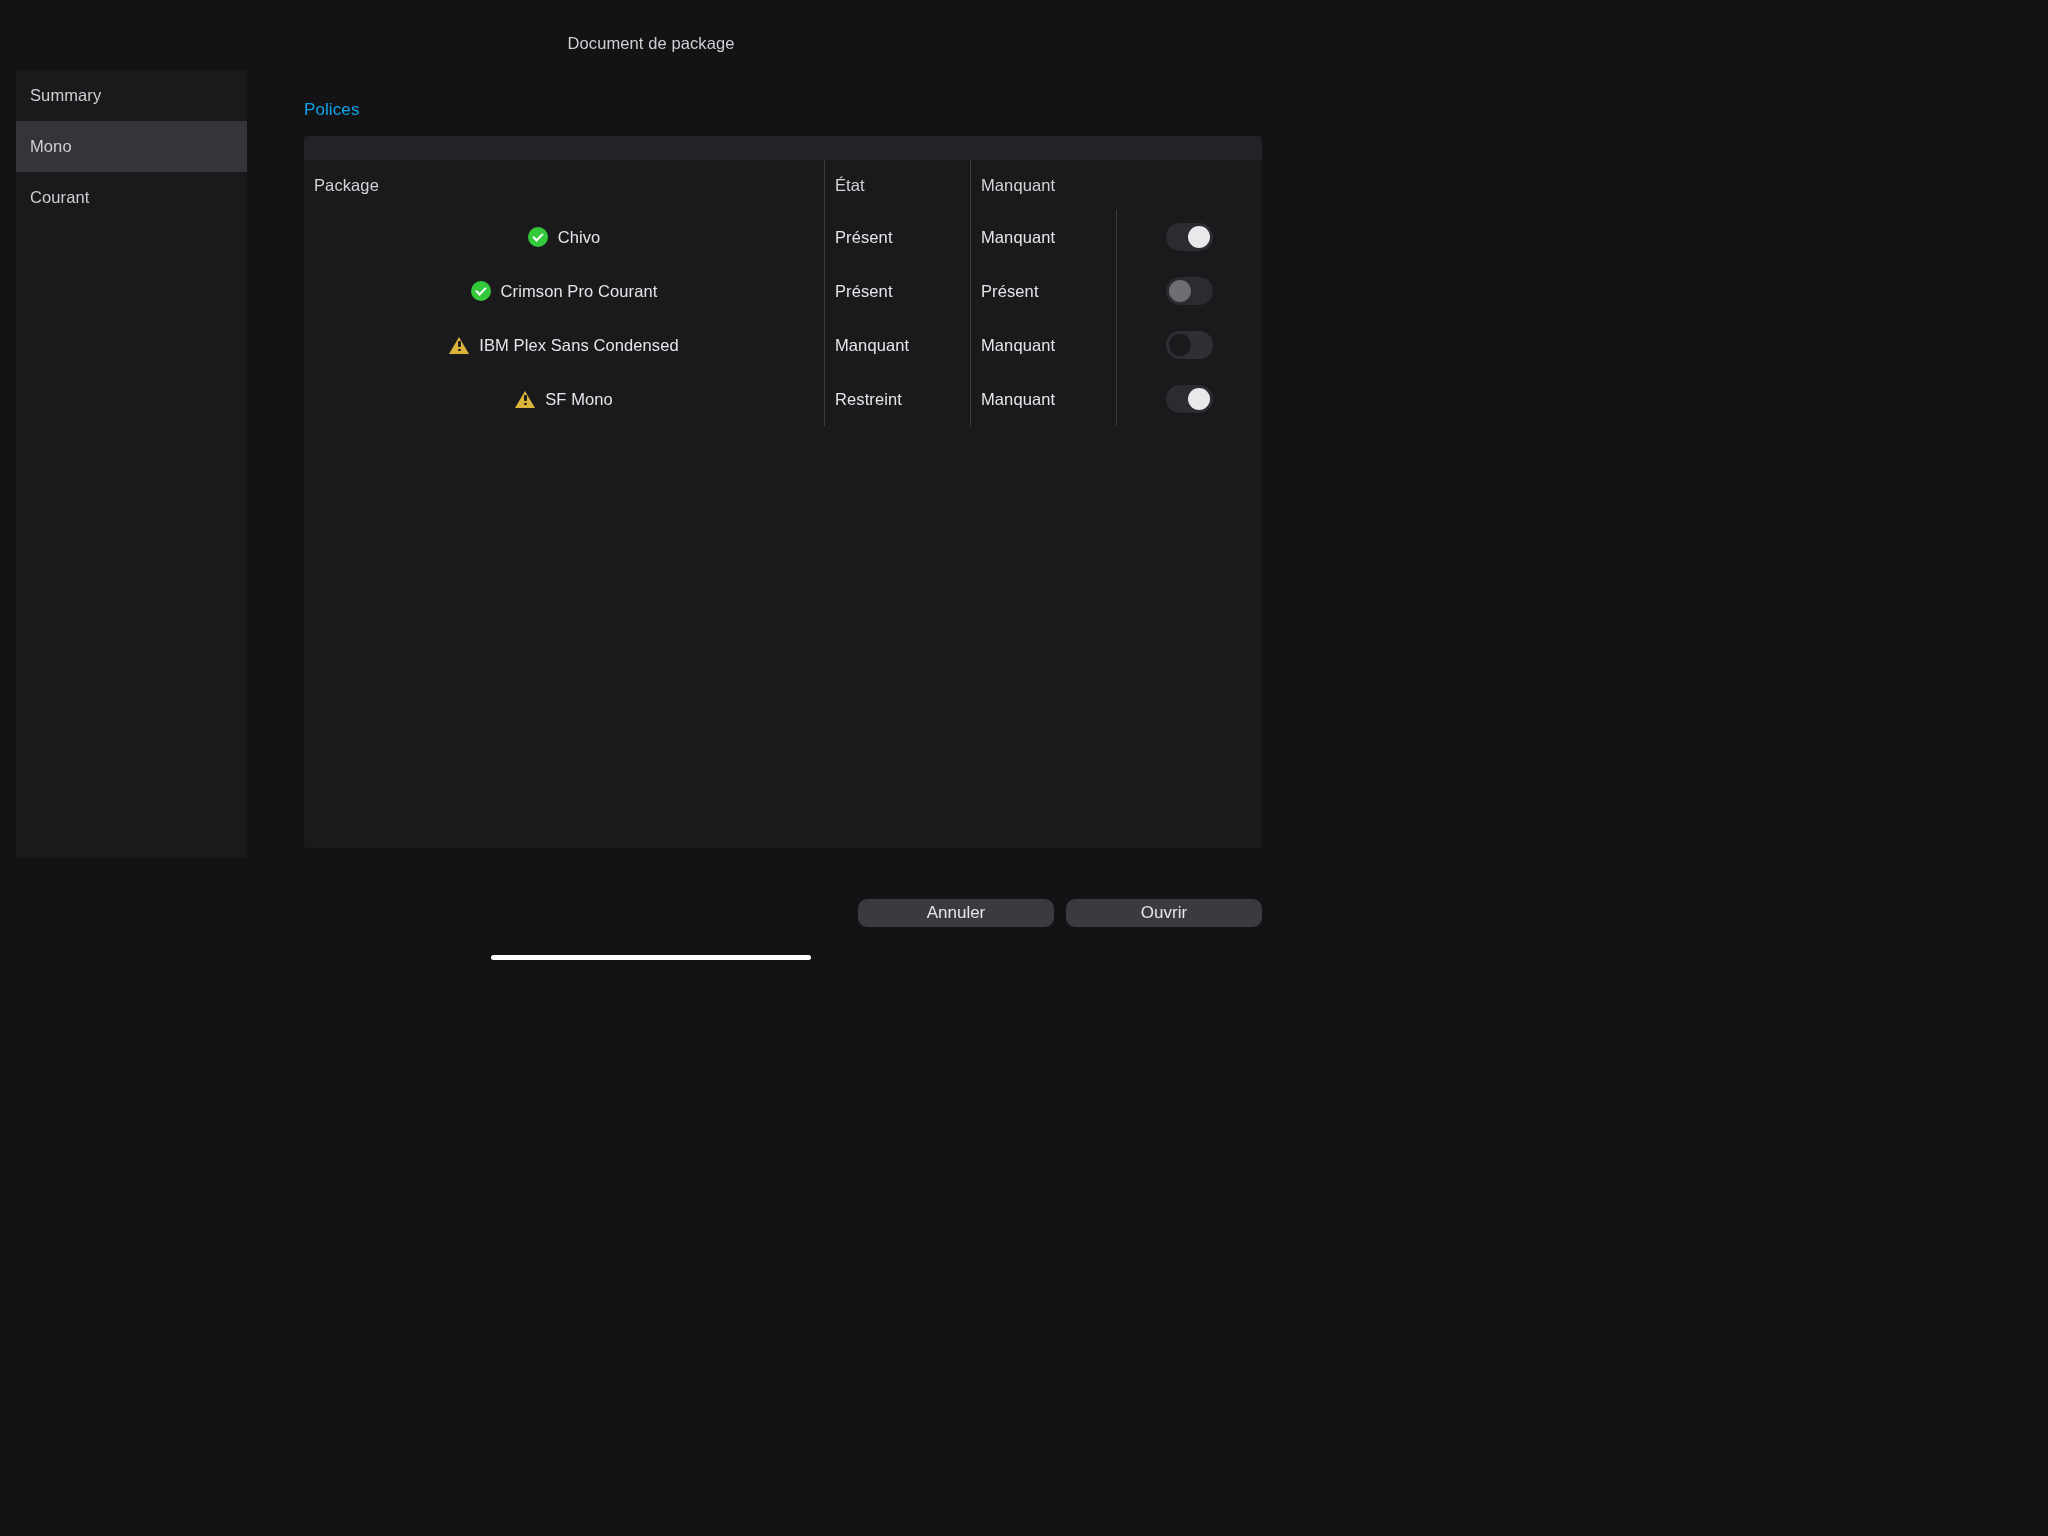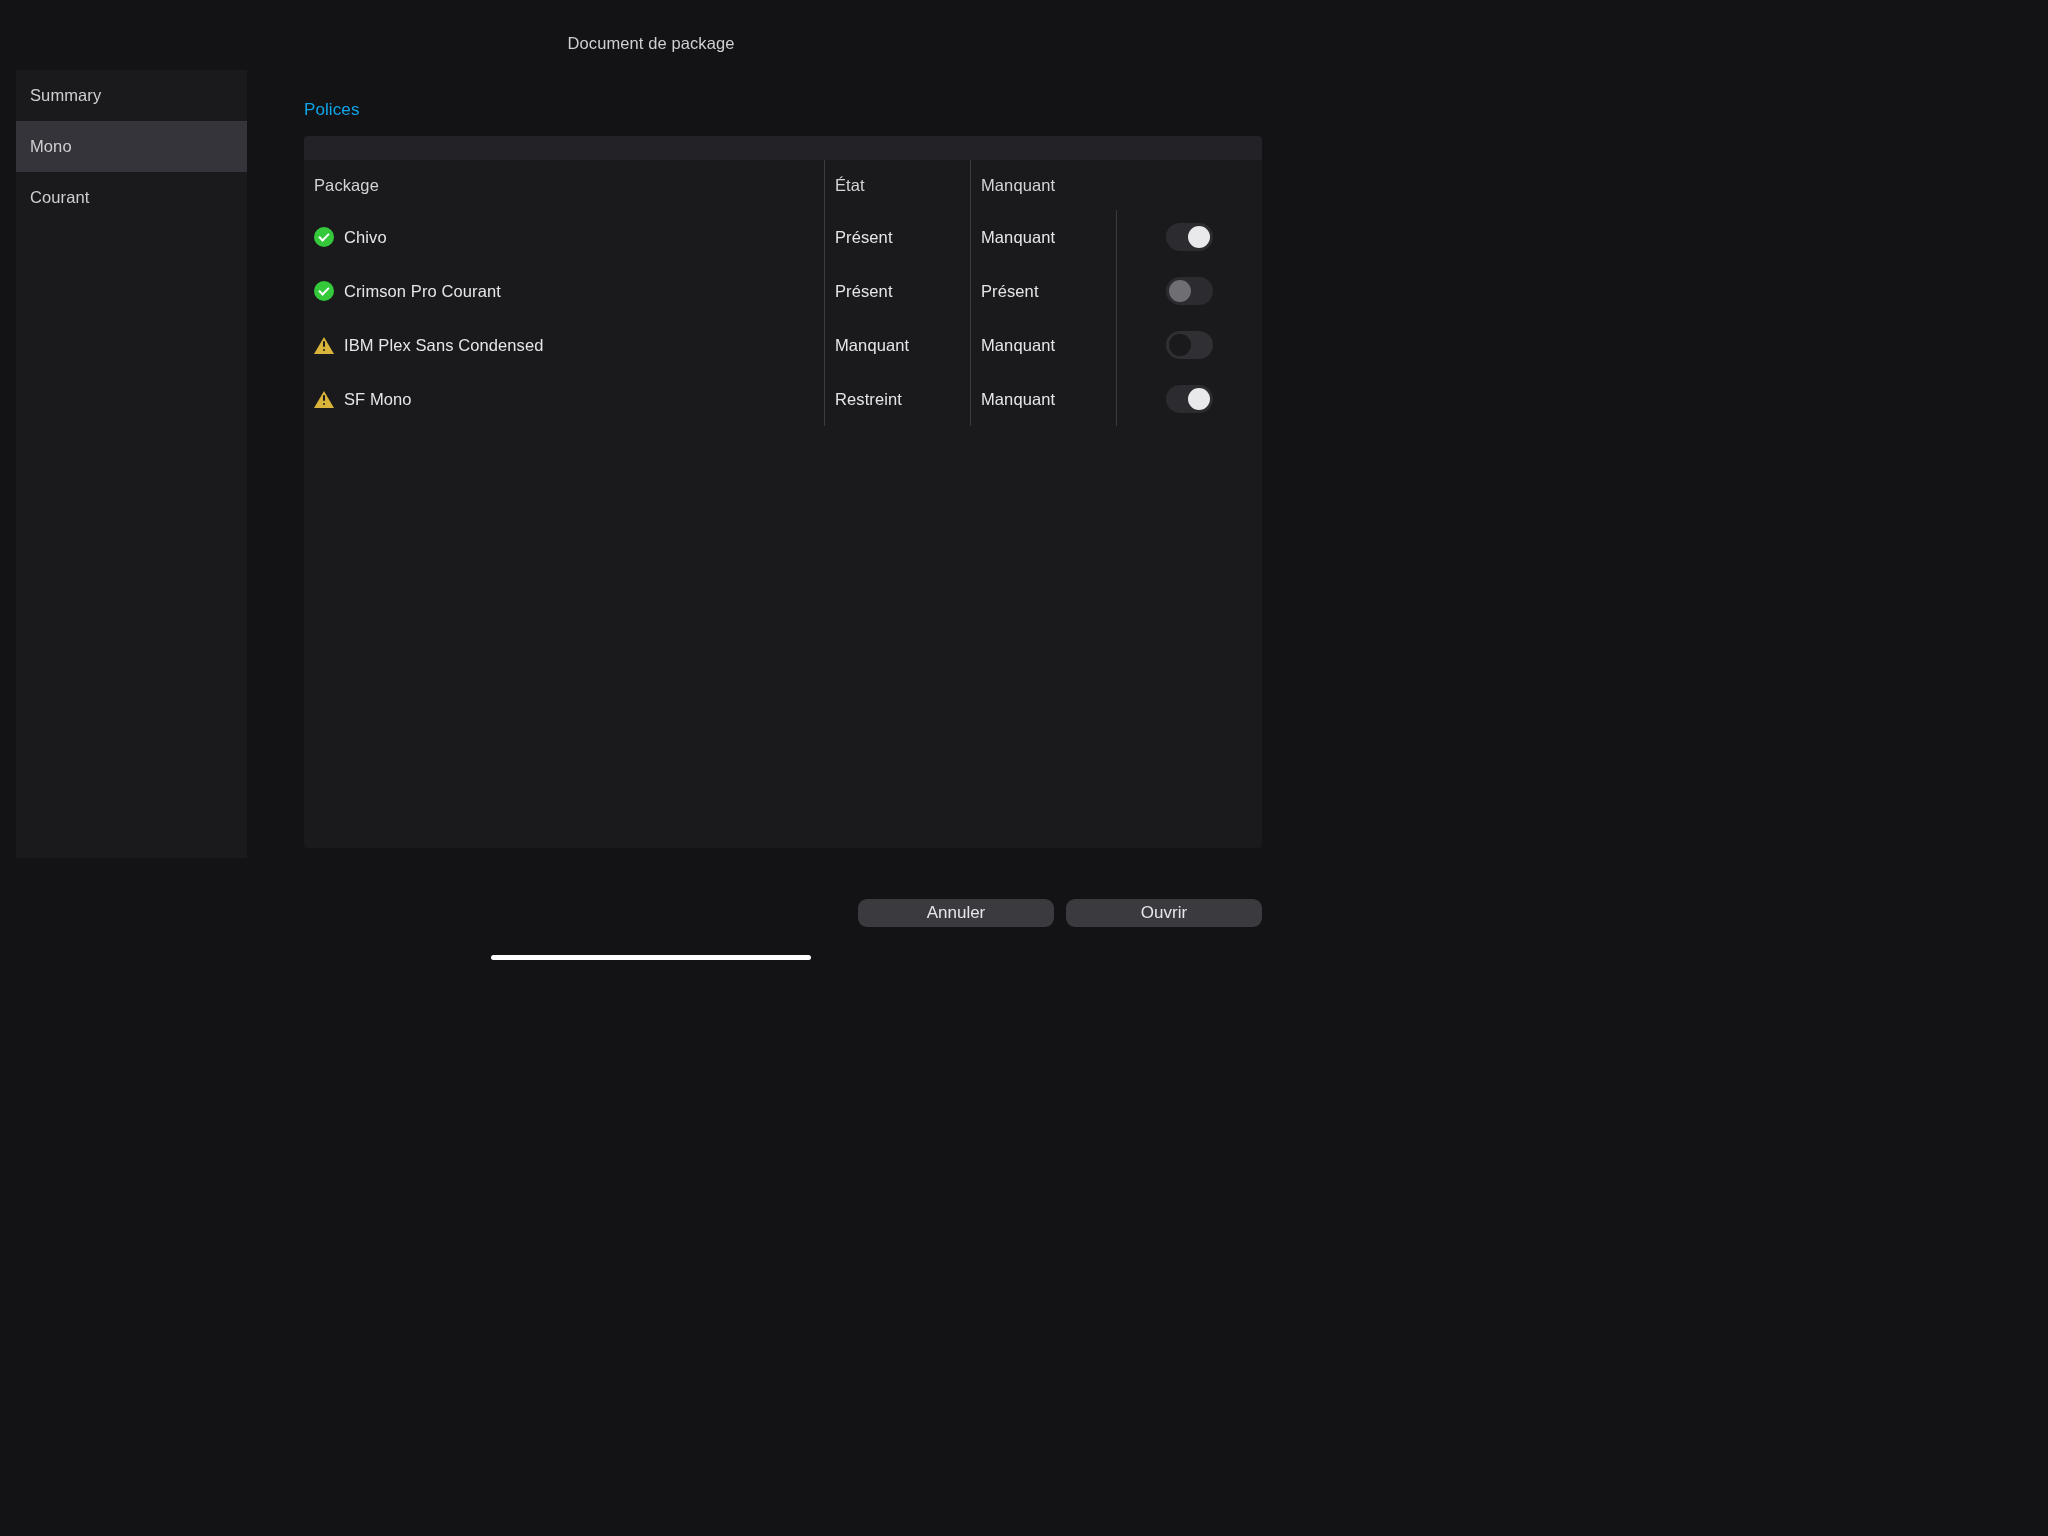--- a/index.html
+++ b/index.html
@@ -104,21 +104,21 @@
     align-items: center;
   }
   .cell {
     padding: 0 10px;
     border-left: 1px solid #3a3a3f;
     height: 100%;
     display: flex;
     align-items: center;
     color: #e6e6ea;
   }
-  .cell:first-child { border-left: none; gap: 10px; }
+  .cell:first-child { border-left: none; gap: 10px; justify-content: center; }
   .status-icon {
     width: 20px; height: 20px; display: inline-flex; align-items: center; justify-content: center;
   }
   .icon-ok {
     width: 20px; height: 20px; border-radius: 50%;
     background: #34c83b;
     position: relative;
   }
   .icon-ok::after {
     content: "";

